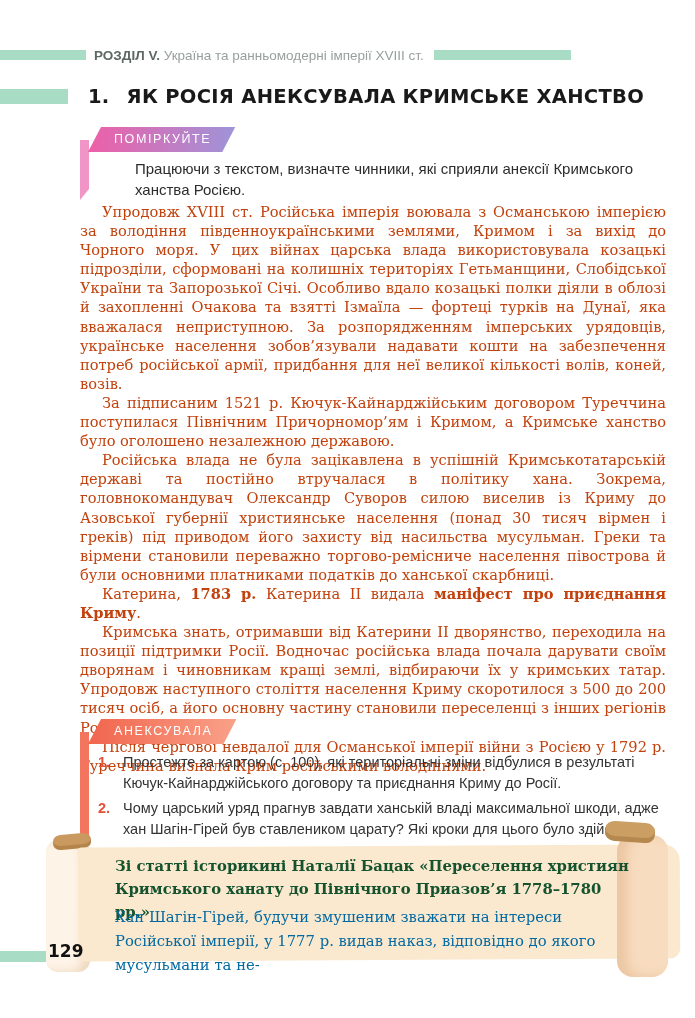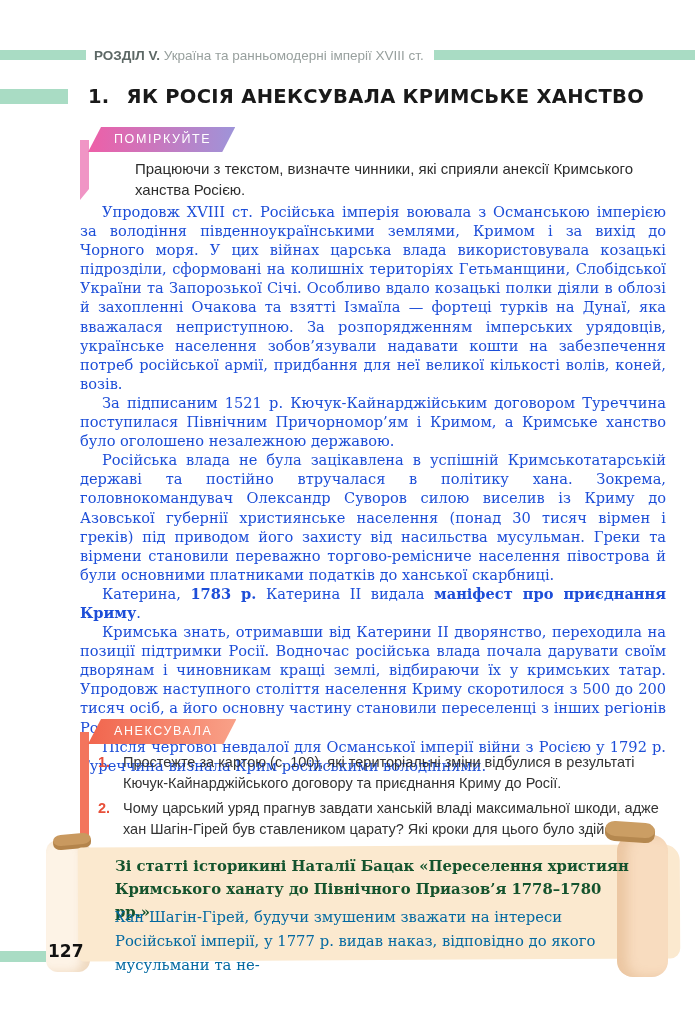--- a/index.html
+++ b/index.html
@@ -1,20 +1,20 @@
 <!DOCTYPE html>
 <html lang="uk"><head>
 <meta charset="utf-8">
 <style>
   html,body{margin:0;padding:0;background:#ffffff;}
   .page{position:relative;width:695px;height:1018px;background:#ffffff;overflow:hidden;
         font-family:"Liberation Sans",sans-serif;}
 
   
-  .chapter-header{position:absolute;left:0;top:44px;width:695px;height:22px;
+  .chapter-header{position:absolute;left:0;top:44px;width:571px;height:22px;
         display:flex;align-items:center;}
   .rule{height:10px;background:#a9dcc4;}
   .rule-left{width:86px;flex:none;}
   .rule-right{flex:1;}
   .chapter-text{font-size:13.5px;color:#98a09e;margin:0 10px 0 8px;white-space:nowrap;}
   .chapter-label{color:#5d6866;font-weight:bold;}
 
   
   .lesson-title{position:absolute;left:0;top:84px;width:695px;height:28px;}
   .title-rule{position:absolute;left:0;top:5px;width:68px;height:15px;background:#a9dcc4;}
@@ -33,21 +33,21 @@
   .think{position:absolute;left:80px;top:127px;width:586px;height:76px;}
   .think .badge{background:linear-gradient(90deg,#ee5fa7,#9e94d9);}
   .think-strip{position:absolute;left:0;top:13px;width:9px;height:60px;background:#f095c5;
         clip-path:polygon(0 0,100% 0,100% calc(100% - 11px),0 100%);}
   .think-text{position:absolute;left:18px;top:31px;width:548px;
         font-size:15px;line-height:21px;color:#2d2d2d;margin-left:37px;}
 
   
   .main-text{position:absolute;left:80px;top:202px;width:586px;
         font-family:"DejaVu Serif",serif;font-size:14.6px;line-height:19.1px;
-        color:#1d4ed8;text-align:justify;}
+        color:#c2410c;text-align:justify;}
   .main-text p{margin:0;text-indent:22px;}
   .bold{font-weight:bold;}
 
   
   .research{position:absolute;left:80px;top:719px;width:586px;height:125px;}
   .research .badge{background:linear-gradient(90deg,#f1654d,#f9a188);}
   .res-strip{position:absolute;left:0;top:13px;width:9px;height:110px;background:#f3755d;
         border-radius:0 0 0 9px;}
   .res-list{position:absolute;left:18px;top:33px;width:562px;
         display:flex;flex-direction:column;gap:5px;}
@@ -137,15 +137,15 @@
     <div class="roll-left"></div>
     <div class="curl-left"></div>
     <div class="parchment"></div>
     <div class="roll-right"></div>
     <div class="curl-right"></div>
     <div class="scroll-heading">Зі статті історикині Наталії Бацак «Переселення християн Кримського ханату до Північного Приазов’я 1778–1780 рр.»</div>
     <div class="scroll-body">Хан Шагін-Гірей, будучи змушеним зважати на інтереси Російської імперії, у 1777 р. видав наказ, відповідно до якого мусульмани та не-</div>
   </div>
 
   <div class="pagenum-rule"></div>
-  <div class="pagenum">127</div>
+  <div class="pagenum">129</div>
 
 </div>
 
 </body></html>

